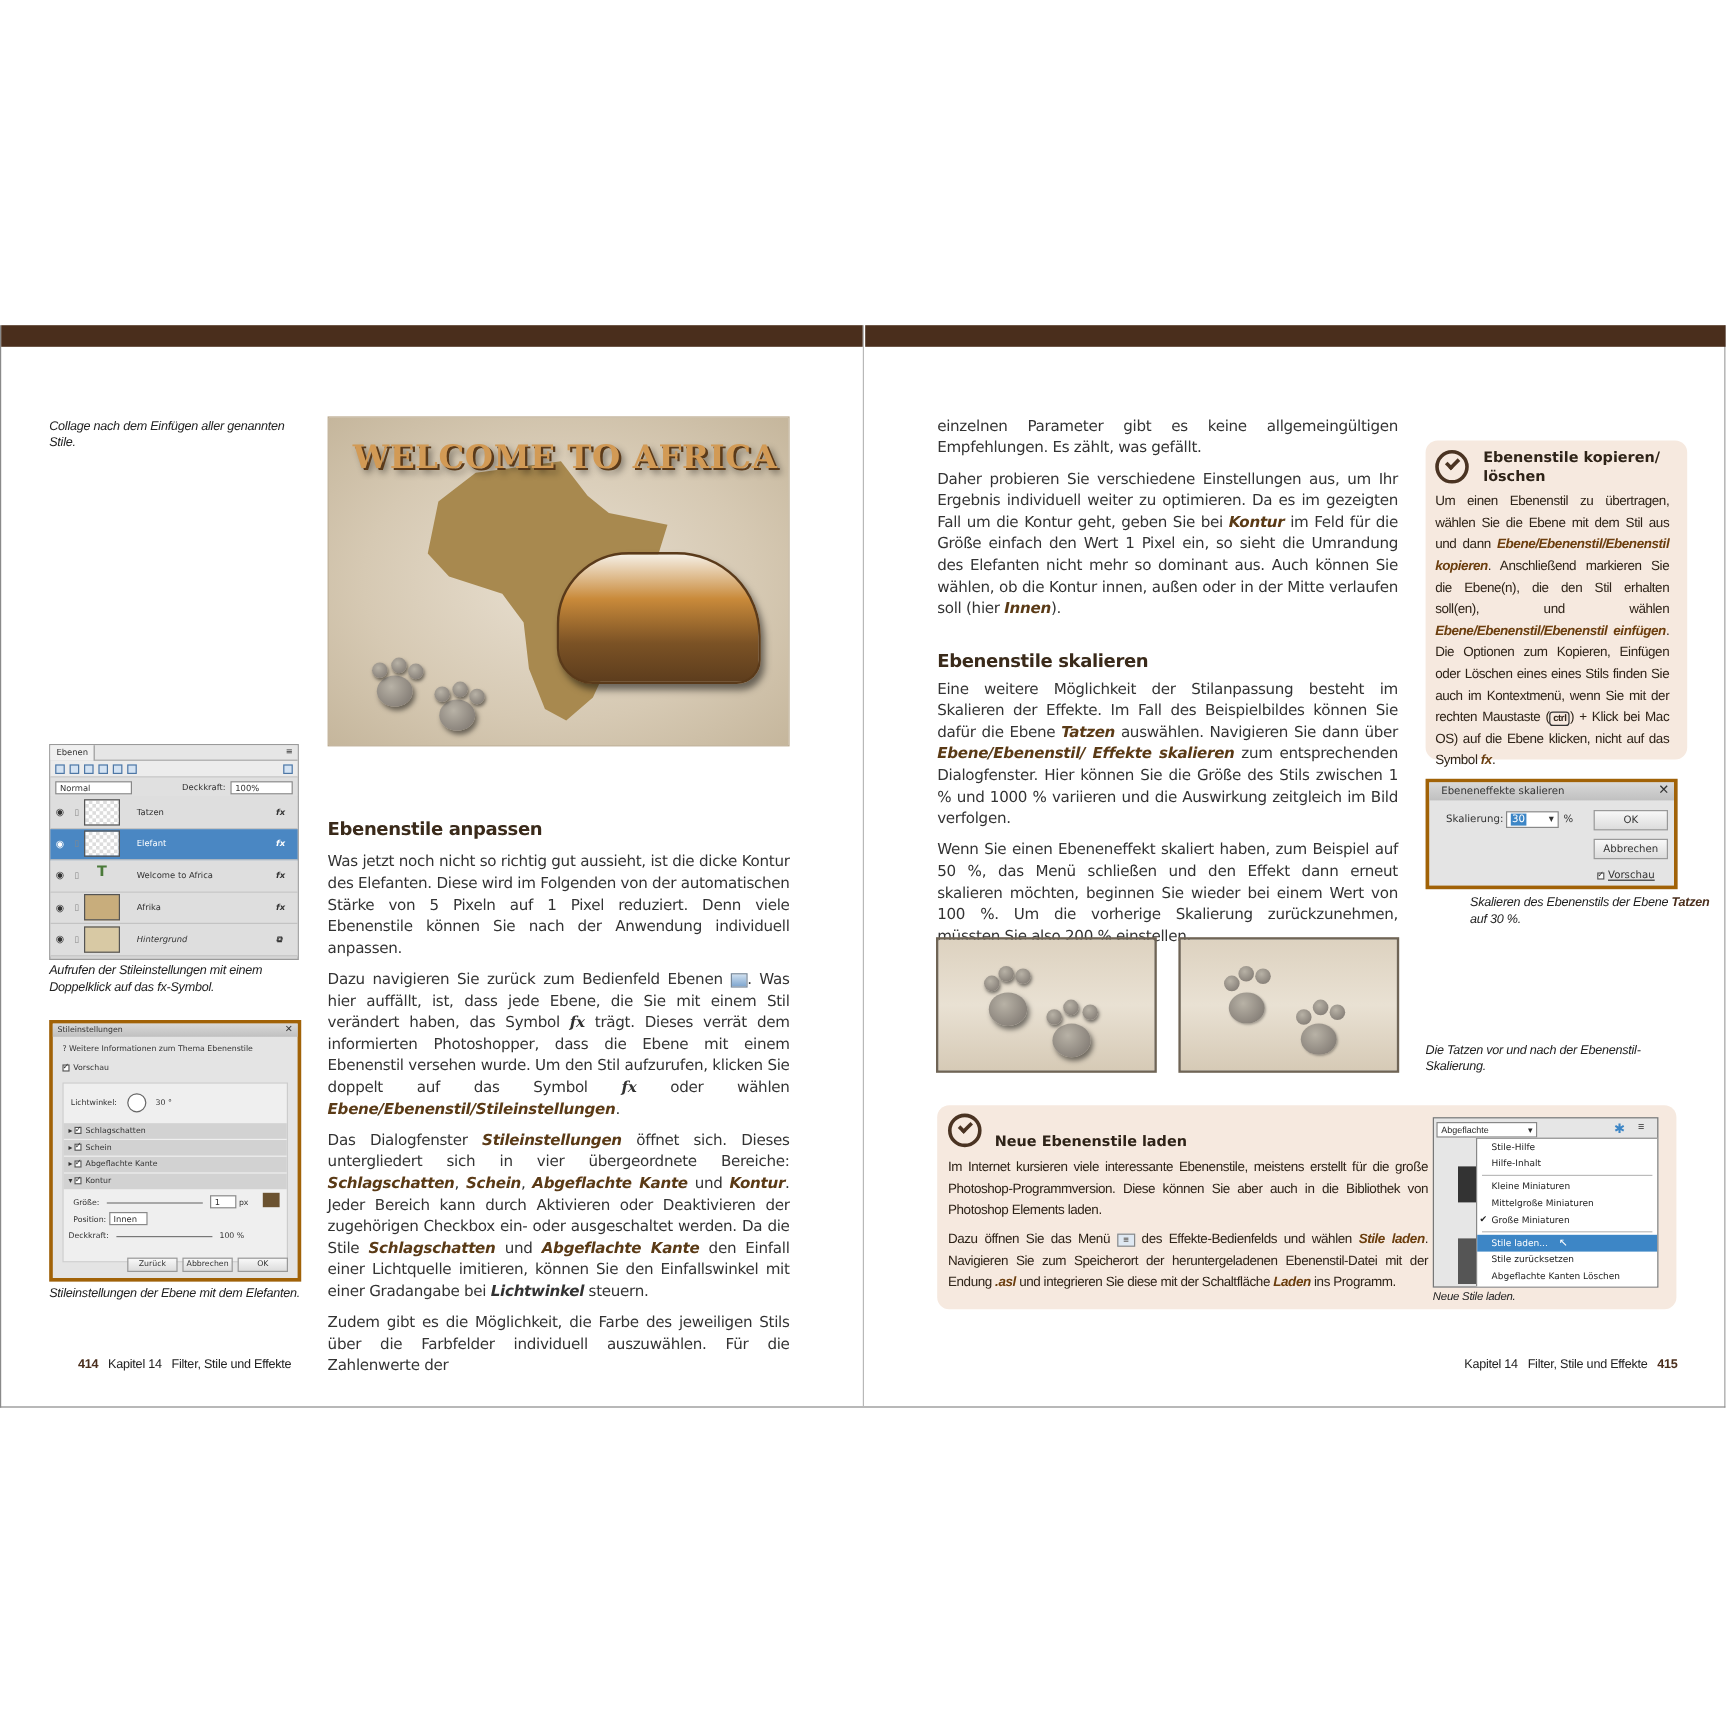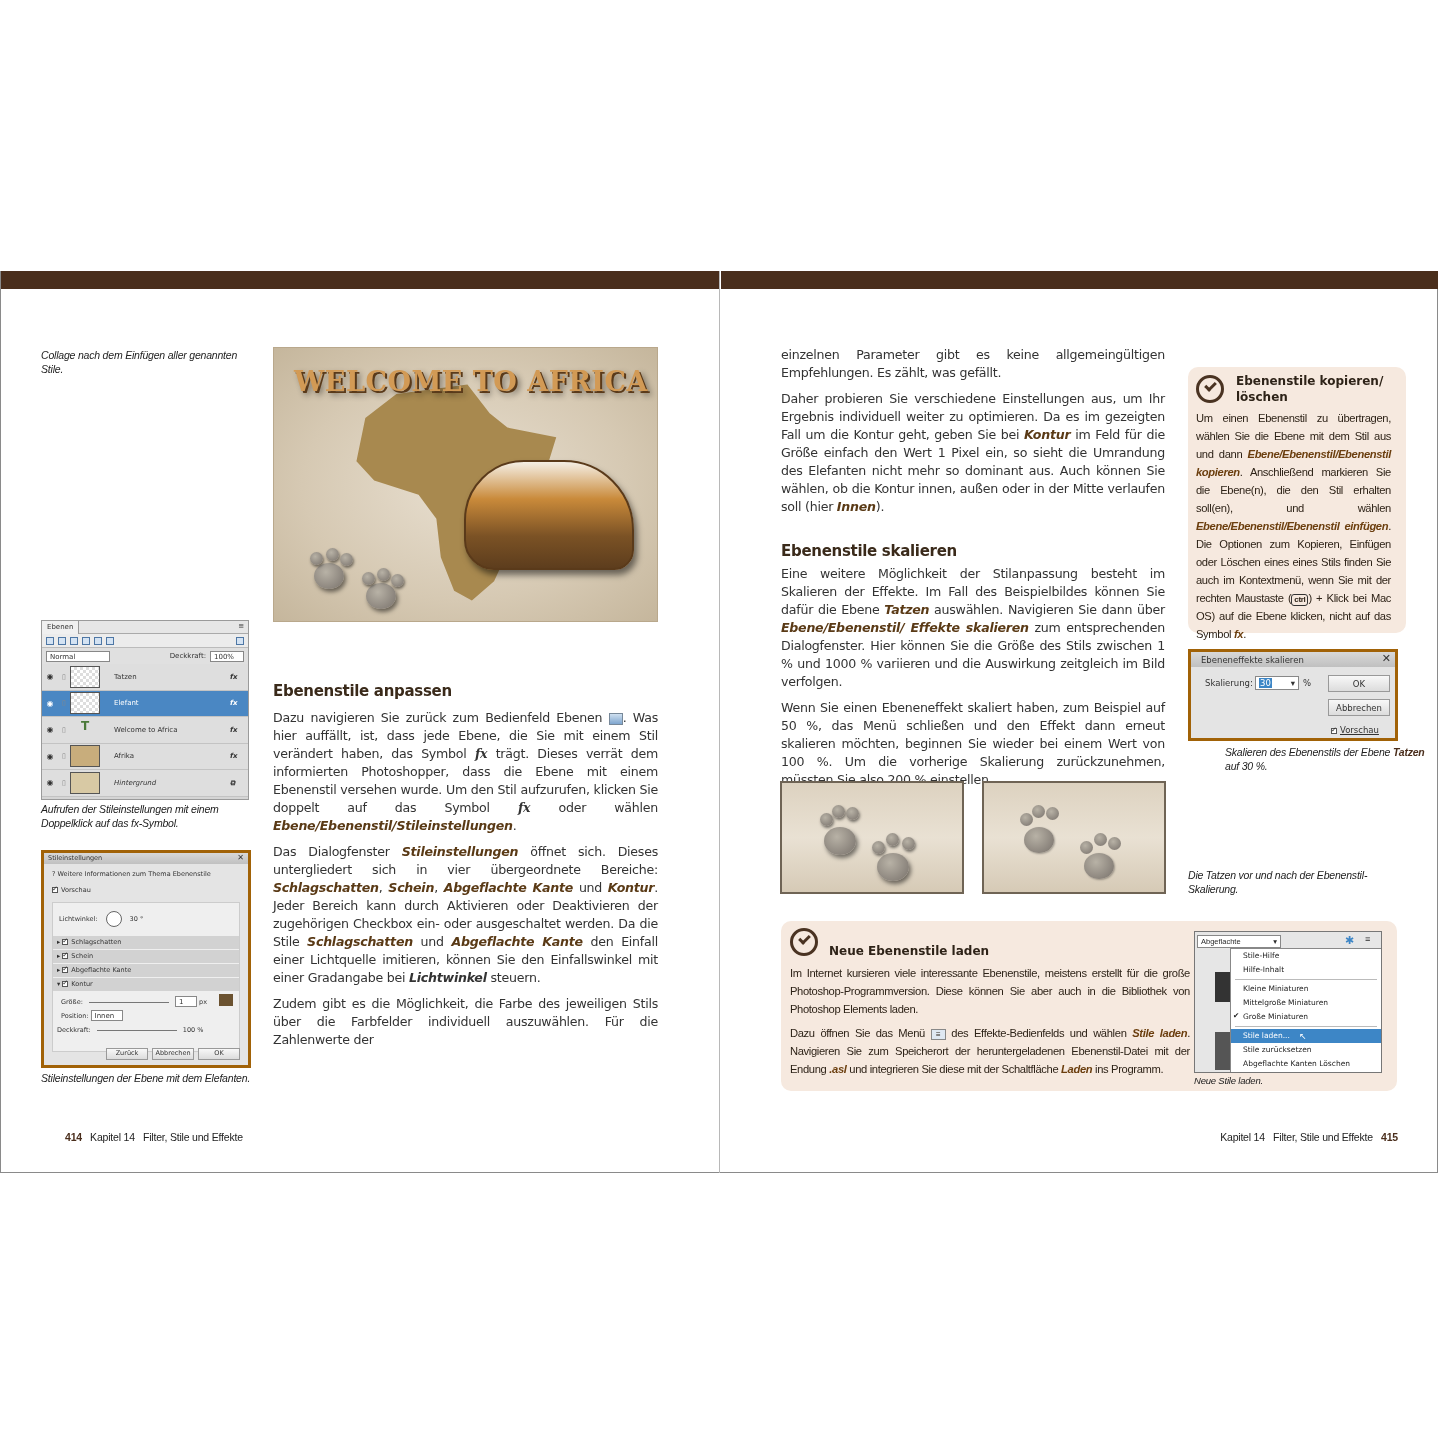--- a/index.html
+++ b/index.html
@@ -110,21 +110,21 @@
     <span class="ico"></span>
     <span class="ico"></span>
     <span class="ico"></span>
     <span class="ico"></span>
     <span class="ico"></span>
     <span class="ico" style="margin-left:auto; margin-right:4px;"></span>
   </div>
   <div class="modrow">
     <span class="sel" style="width:64px;">Normal</span>
     <span style="margin-left:auto;">Deckkraft:</span>
-    <span class="sel" style="width:34px;">100%</span>
+    <span class="sel" style="width:52px;">100%</span>
   </div>
   <div class="layer">
     <span class="eye">◉</span>
       <span class="link">▯</span>
     <span class="thumb"></span>
     <span class="name">Tatzen</span>
     <span class="fx">fx</span>
   </div>
   <div class="layer active">
     <span class="eye">◉</span>
@@ -193,20 +193,21 @@
   <div style="position:absolute; bottom:5px; right:8px; display:flex; gap:4px;">
     <span class="btn" style="width:42px; height:12px;">Zurück</span>
     <span class="btn" style="width:42px; height:12px;">Abbrechen</span>
     <span class="btn" style="width:42px; height:12px;">OK</span>
   </div>
 </div>
 <div class="abs caption" style="left:41px; top:1071px; width:210px;">Stileinstellungen der Ebene mit dem Elefanten.</div>
 
 <div class="abs h2" style="left:273px; top:682px;">Ebenenstile anpassen</div>
 <div class="abs body-text" style="left:273px; top:709px; width:385px;">
+  <p>Was jetzt noch nicht so richtig gut aussieht, ist die dicke Kontur des Elefanten. Diese wird im Folgenden von der automatischen Stärke von 5 Pixeln auf 1 Pixel reduziert. Denn viele Ebenenstile können Sie nach der Anwendung individuell anpassen.</p>
   <p><span>Dazu navigieren Sie zurück zum Bedienfeld Ebenen</span> <span style="display:inline-block; width:14px; height:12px; background:linear-gradient(#cfe0f0,#7fa6cf); border:1px solid #789; vertical-align:middle;"></span><span>. Was hier auffällt, ist, dass jede Ebene, die Sie mit einem Stil verändert haben, das Symbol</span> <b style="font-style:italic; font-family:'DejaVu Serif',serif;">fx</b> <span>trägt. Dieses verrät dem informierten Photoshopper, dass die Ebene mit einem Ebenenstil versehen wurde. Um den Stil aufzurufen, klicken Sie doppelt auf das Symbol</span> <b style="font-style:italic; font-family:'DejaVu Serif',serif;">fx</b> <span>oder wählen</span> <span class="em">Ebene/Ebenenstil/Stileinstellungen</span>.</p>
   <p><span>Das Dialogfenster</span> <span class="em">Stileinstellungen</span> <span>öffnet sich. Dieses untergliedert sich in vier übergeordnete Bereiche:</span> <span class="em">Schlagschatten</span>, <span class="em">Schein</span>, <span class="em">Abgeflachte Kante</span> <span>und</span> <span class="em">Kontur</span><span>. Jeder Bereich kann durch Aktivieren oder Deaktivieren der zugehörigen Checkbox ein- oder ausgeschaltet werden. Da die Stile</span> <span class="em">Schlagschatten</span> <span>und</span> <span class="em">Abgeflachte Kante</span> <span>den Einfall einer Lichtquelle imitieren, können Sie den Einfallswinkel mit einer Gradangabe bei</span> <span class="em" style="color:#333;">Lichtwinkel</span> <span>steuern.</span></p>
   <p>Zudem gibt es die Möglichkeit, die Farbe des jeweiligen Stils über die Farbfelder individuell auszuwählen. Für die Zahlenwerte der</p>
 </div>
 
 <div class="abs footer" style="left:41px; top:1131px;margin-left:24px;">
   <span class="pn">414</span>&nbsp;&nbsp;
   <span>Kapitel 14</span>&nbsp;&nbsp;
   <span>Filter, Stile und Effekte</span>
 </div>

